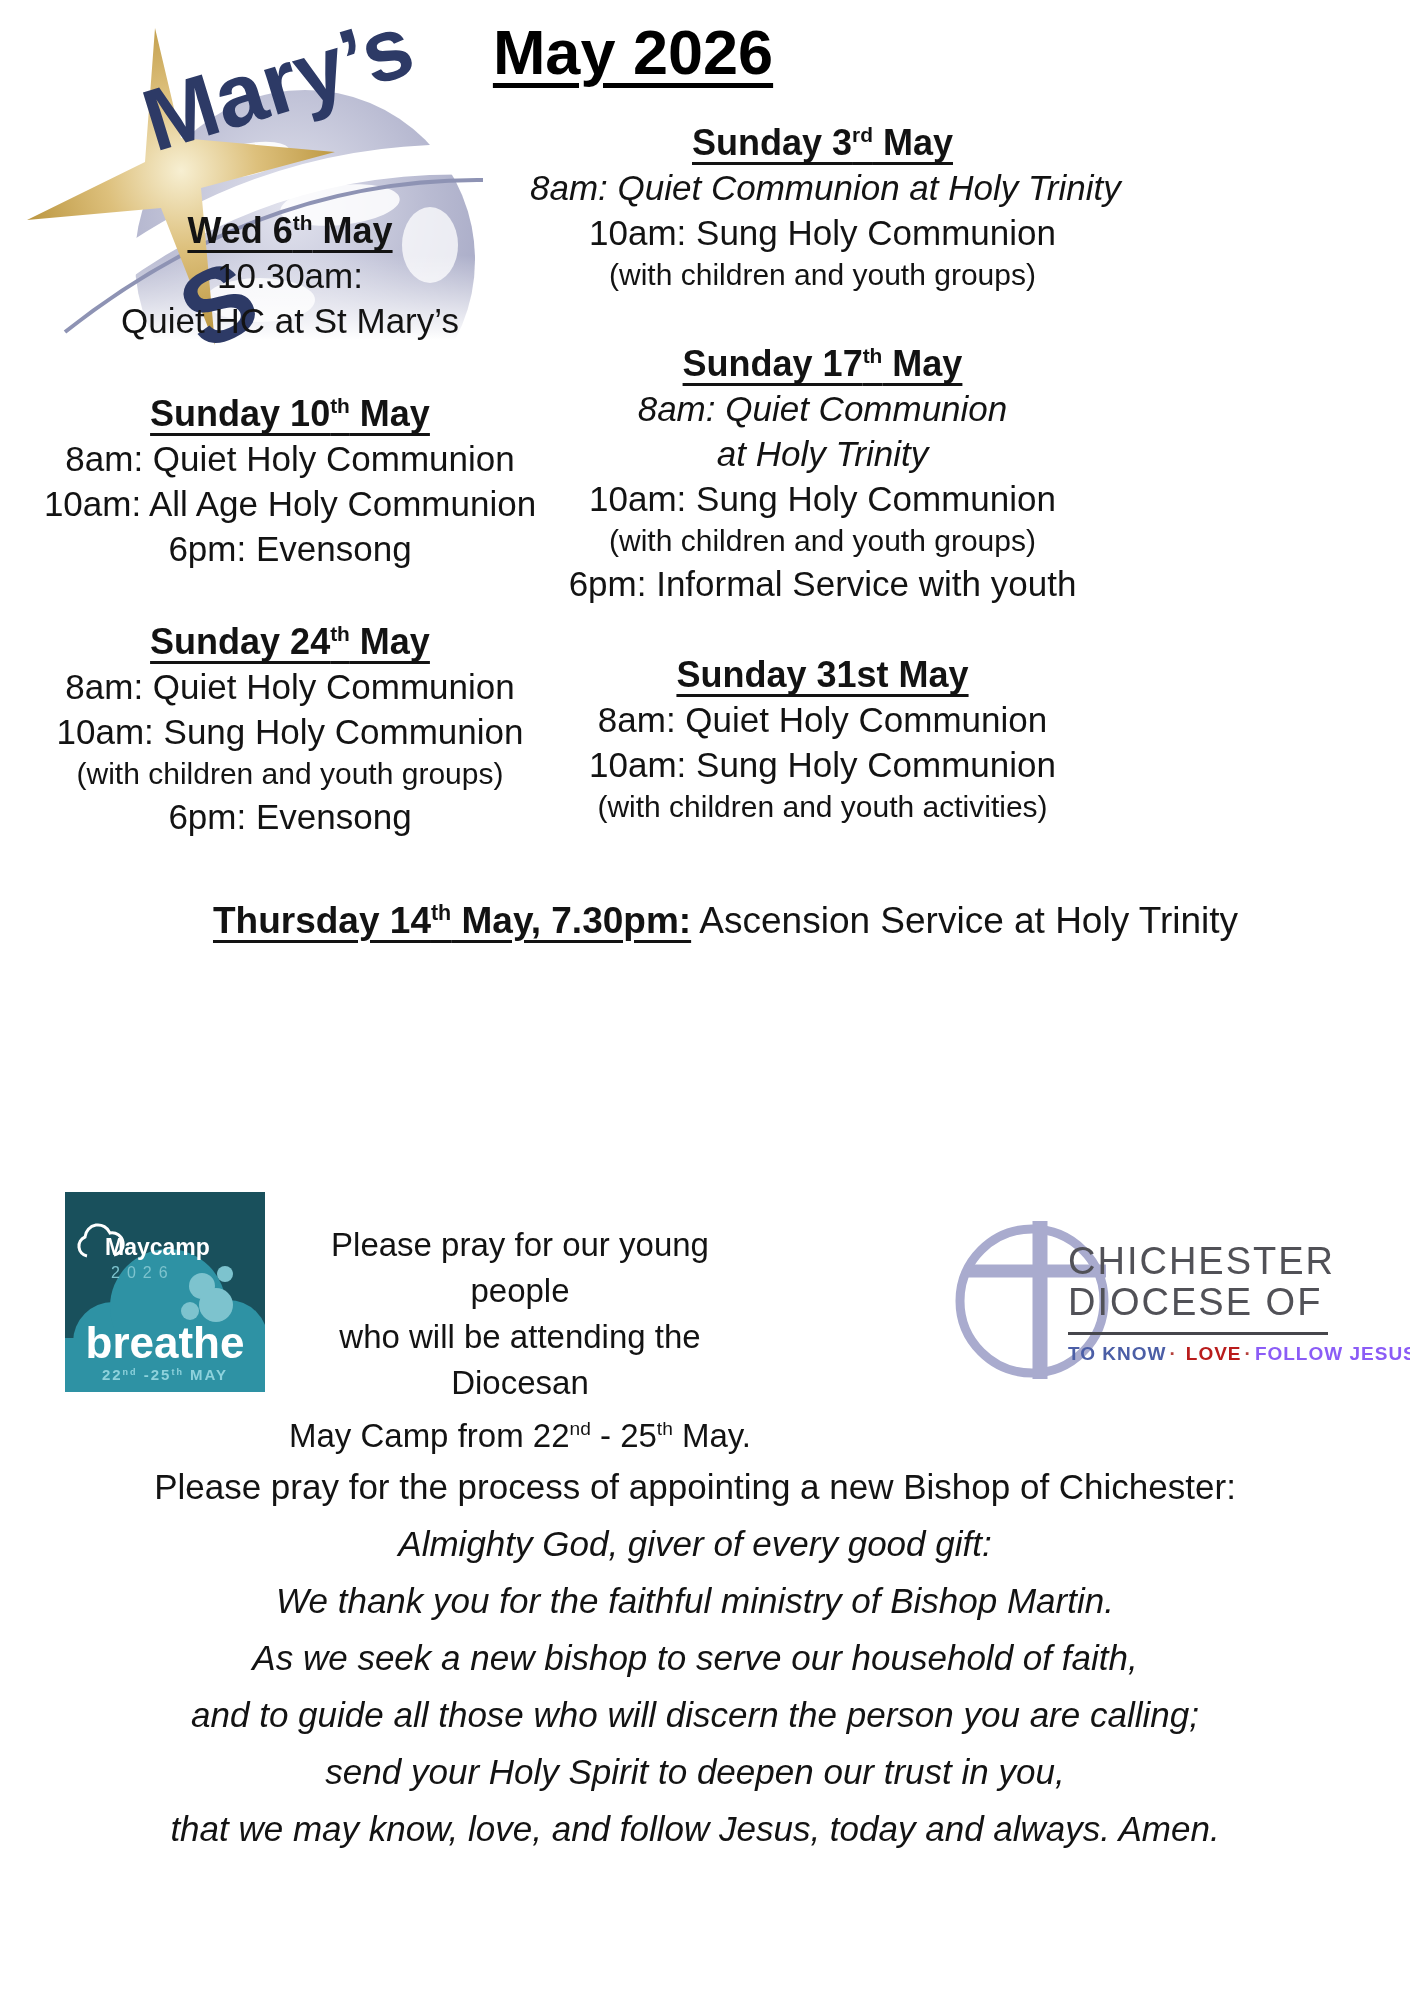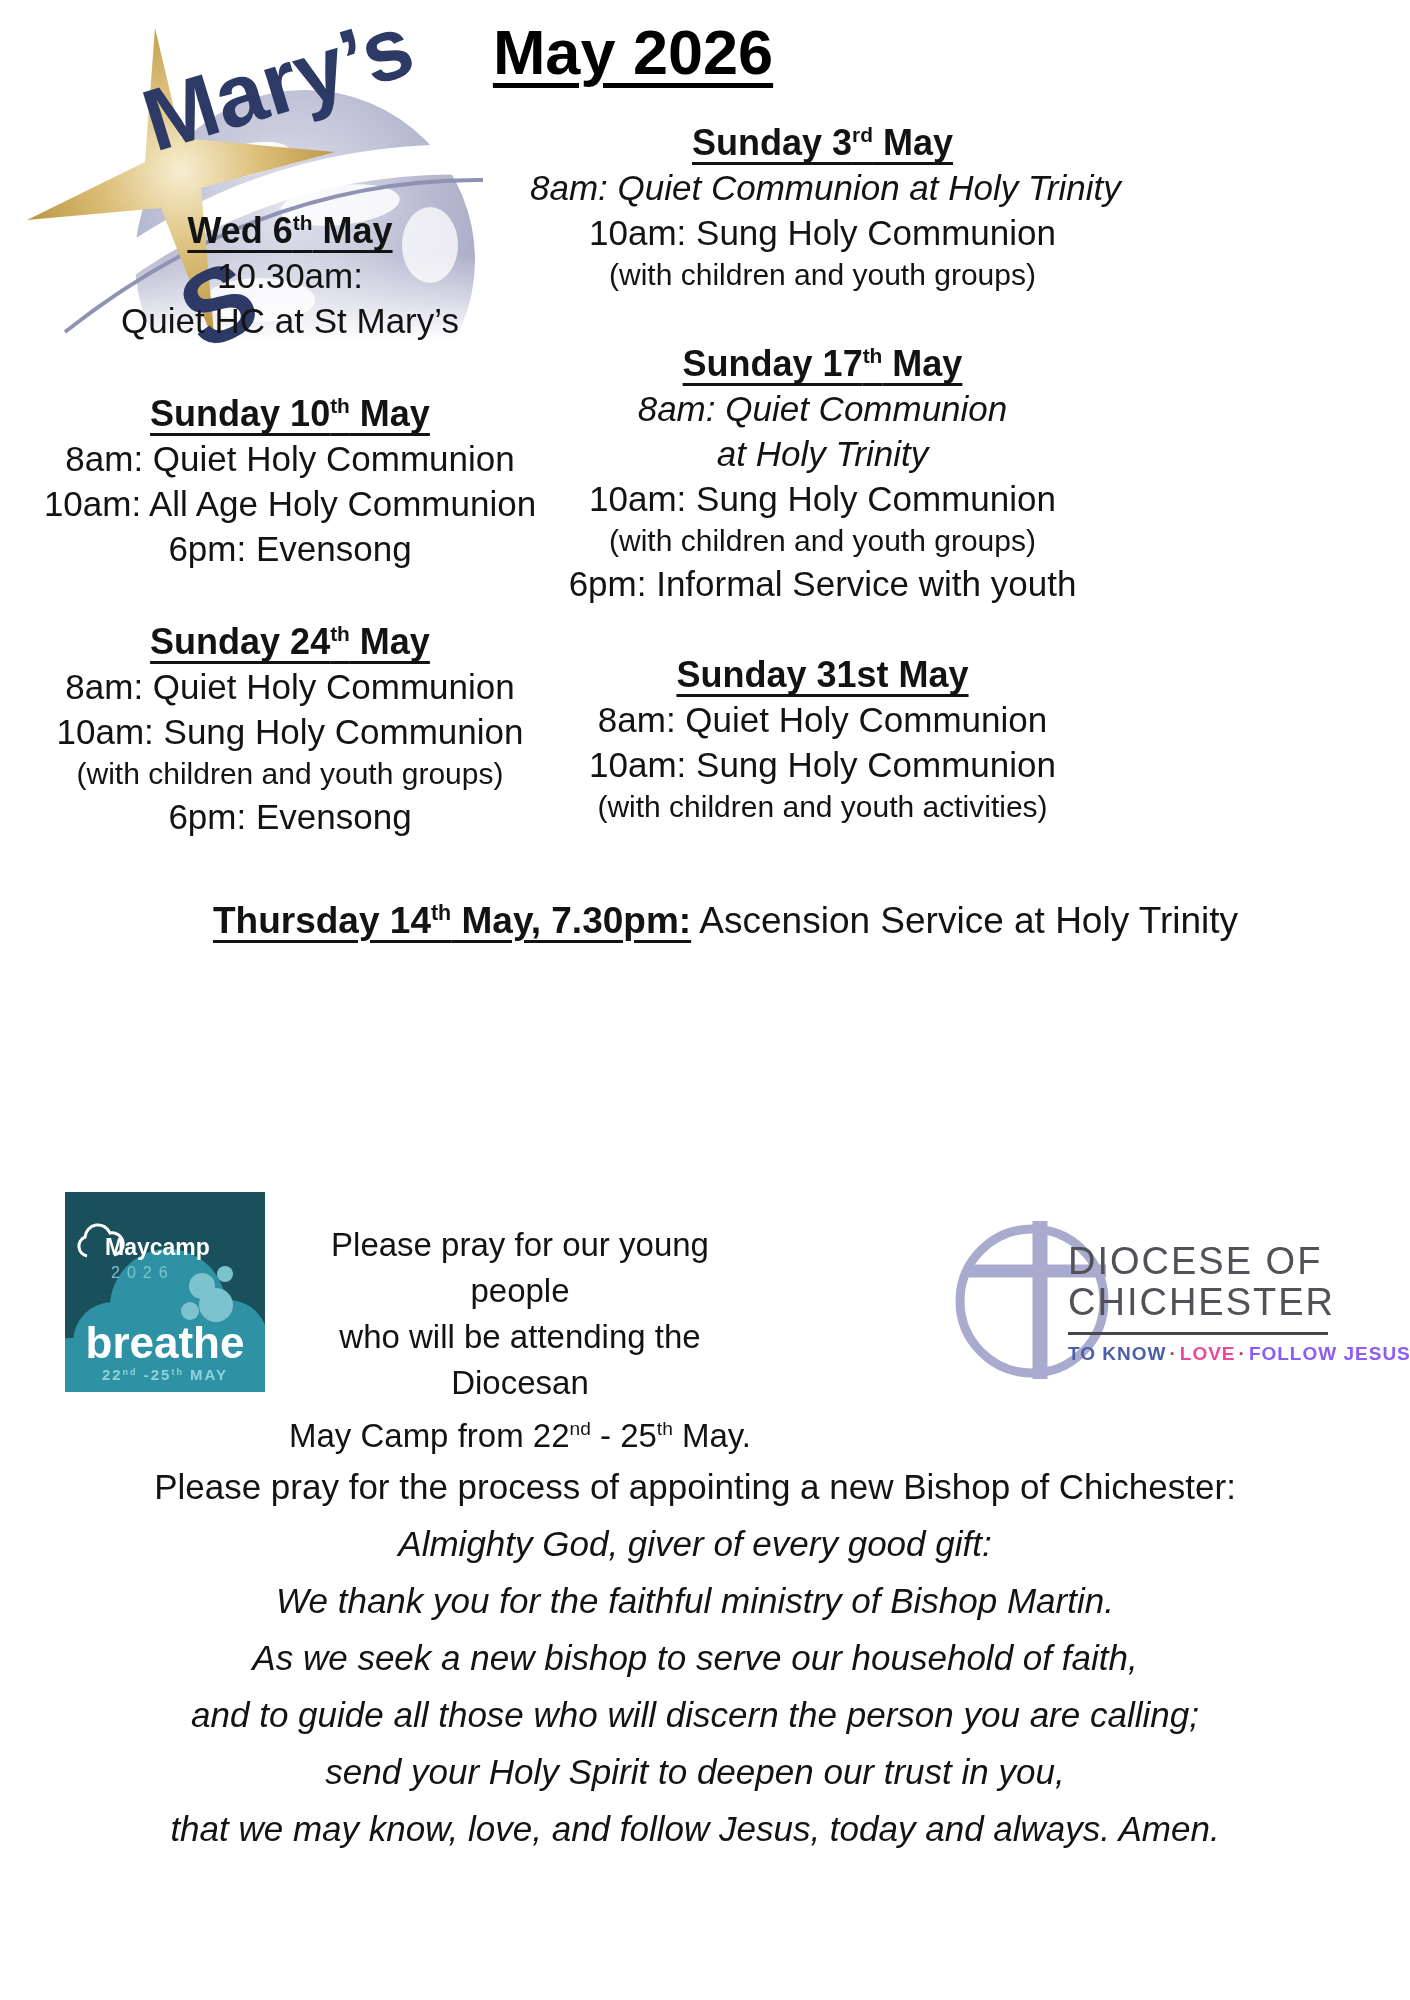--- a/index.html
+++ b/index.html
@@ -37,21 +37,21 @@
 
   .camp-note{position:absolute;left:285px;top:1222px;width:470px;text-align:center;
              font-size:33px;line-height:46px;}
 
   .diocese{position:absolute;left:950px;top:1213px;width:420px;height:190px;}
   .dio-emblem{position:absolute;left:0;top:0;}
   .dio-text{position:absolute;left:118px;top:28px;width:302px;}
   .dio-name{font-size:38px;letter-spacing:2px;color:#515157;line-height:41px;white-space:nowrap;}
   .dio-rule{width:260px;border-top:3px solid #46464c;margin-top:9px;}
   .dio-tag{margin-top:8px;font-size:19px;font-weight:bold;letter-spacing:1px;white-space:nowrap;}
-  .t-blue{color:#4b5ea6;} .t-red{color:#ec4899;} .t-teal{color:#8b5cf6;}
+  .t-blue{color:#4b5ea6;} .t-red{color:#b91c1c;margin-left:6px;} .t-teal{color:#8b5cf6;}
   .t-sep{color:#b5413c;padding:0 3px;}
 
   .prayer{position:absolute;top:1458px;left:0;width:1390px;text-align:center;
           font-size:35px;line-height:57px;}
   .prayer-line{font-style:italic;}
 
   .footer{position:absolute;top:1900px;left:0;width:1410px;text-align:center;
           font-size:41px;line-height:56px;white-space:pre-wrap;}
 
   .logo-mary{font-family:"Liberation Sans",sans-serif;font-weight:bold;font-size:88px;fill:#2d3a66;}
@@ -189,22 +189,22 @@
     <div><span>May Camp from 22</span><sup>nd</sup><span> - 25</span><sup>th</sup><span> May.</span></div>
   </div>
 
   <div class="diocese">
     <svg class="dio-emblem" width="170" height="190" viewBox="0 0 170 190">
       <circle cx="82" cy="88" r="72" stroke="#a9abce" stroke-width="9" fill="none"></circle>
       <line x1="90" y1="8" x2="90" y2="166" stroke="#a9abce" stroke-width="15"></line>
       <line x1="18" y1="58" x2="156" y2="58" stroke="#a9abce" stroke-width="13"></line>
     </svg>
     <div class="dio-text">
+      <div class="dio-name">CHICHESTER</div>
       <div class="dio-name">DIOCESE OF</div>
-      <div class="dio-name">CHICHESTER</div>
       <div class="dio-rule"></div>
       <div class="dio-tag">
         <span class="t-blue">TO KNOW</span><span class="t-sep">·</span><span class="t-red">LOVE</span><span class="t-sep">·</span><span class="t-teal">FOLLOW JESUS</span>
       </div>
     </div>
   </div>
 
   <div class="prayer">
     <div class="prayer-intro">Please pray for the process of appointing a new Bishop of Chichester:</div>
     <div class="prayer-line">Almighty God, giver of every good gift:</div>

